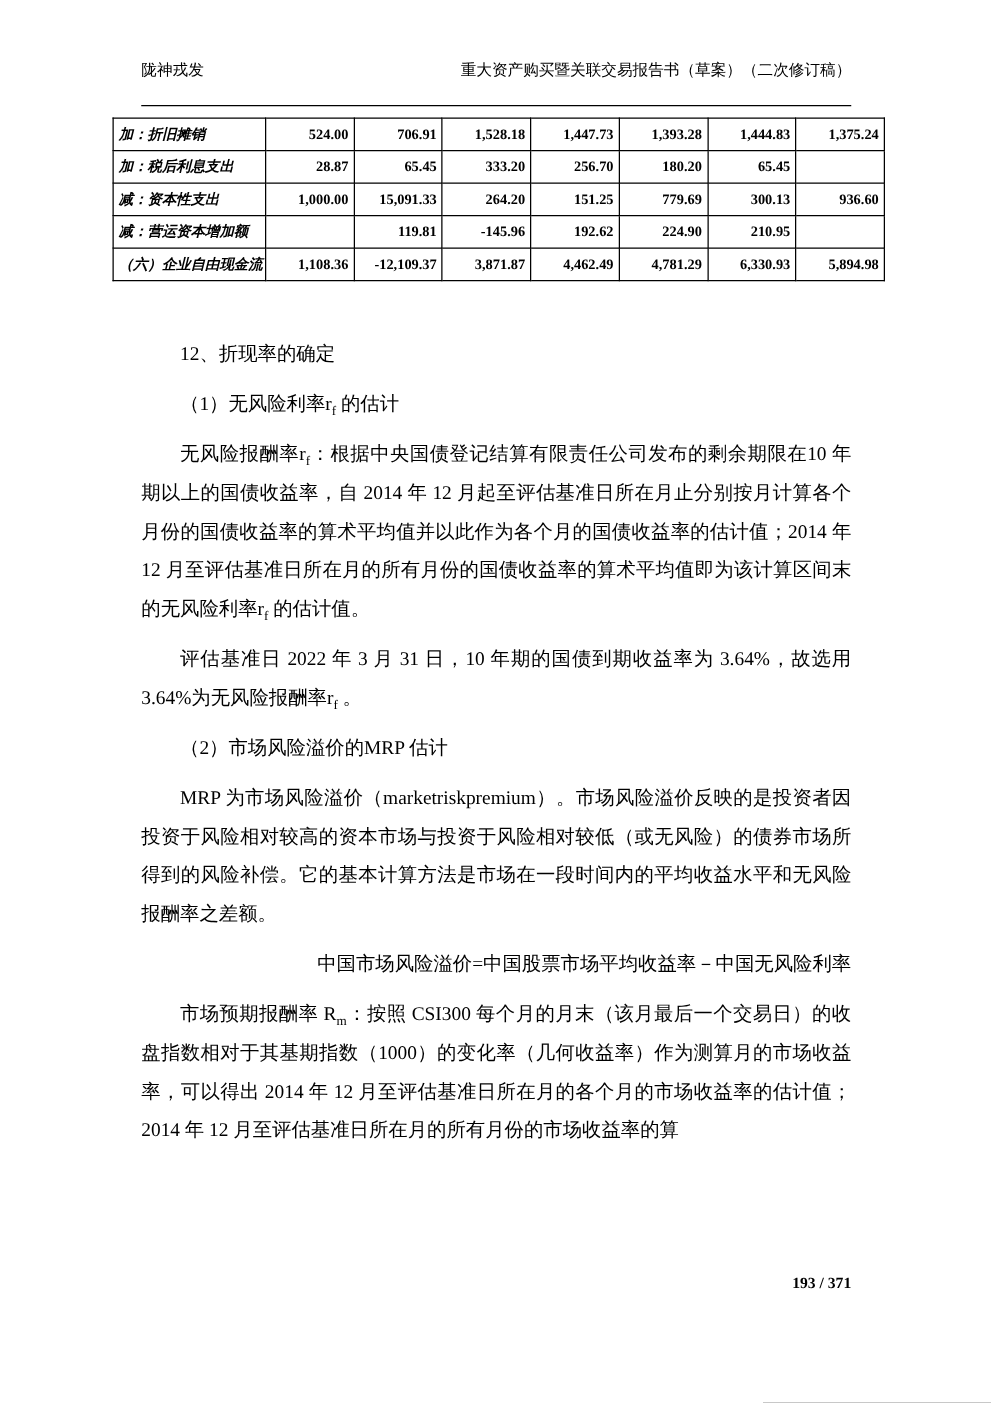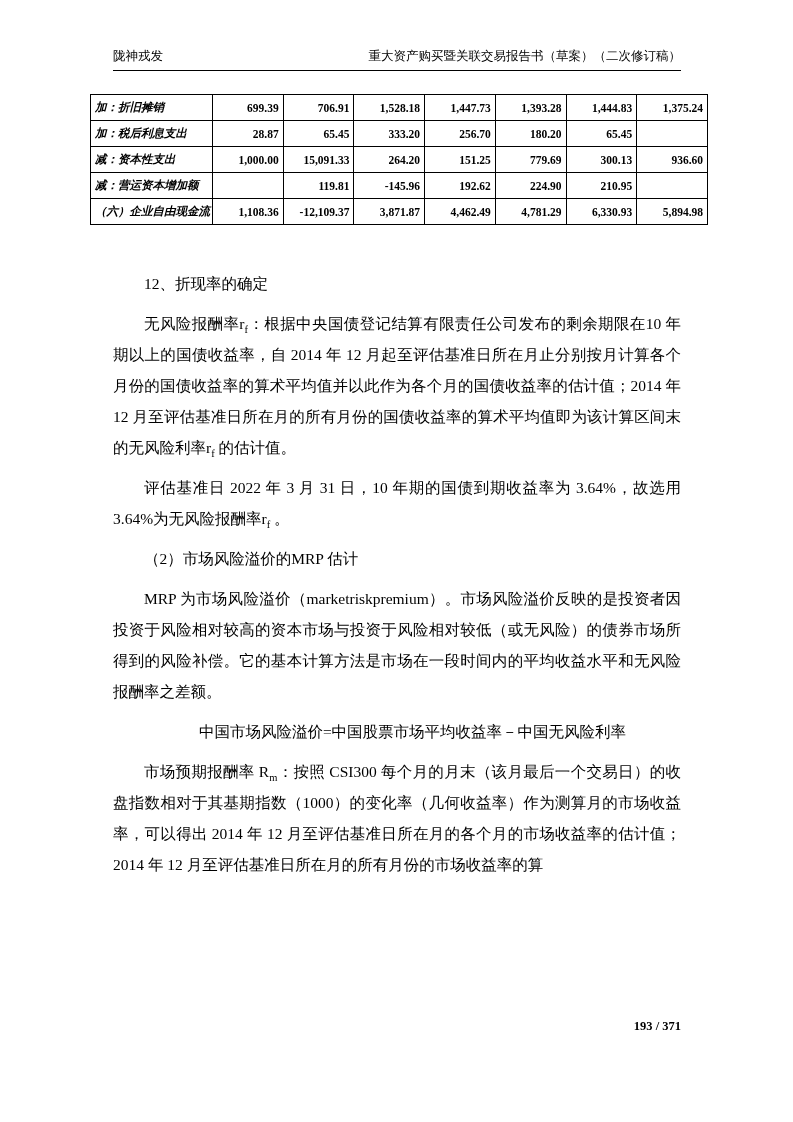--- a/index.html
+++ b/index.html
@@ -5,21 +5,21 @@
   html,body{margin:0;padding:0;background:#9e9e9e;}
   .page{
     width:793px;height:1122px;background:#ffffff;position:relative;
     margin:0 auto;overflow:hidden;box-sizing:border-box;color:#000;
     font-family:"Liberation Serif","DejaVu Serif",serif;
   }
   
   .header{
     position:absolute;top:48px;left:113px;right:112px;
     display:flex;justify-content:space-between;align-items:flex-end;
-    border-bottom:1px solid #000;padding-bottom:5px;
+    border-bottom:1px solid #000;padding-bottom:19px;
     font-size:12.5px;
   }
   .header .left{white-space:nowrap;}
   .header .right{white-space:nowrap;}
   
   .table-wrap{position:absolute;top:94px;left:90px;right:85px;}
   table.fin{width:100%;border-collapse:collapse;table-layout:fixed;}
   table.fin td{
     border:1px solid #000;
     font-size:11.5px;font-weight:700;
@@ -36,21 +36,21 @@
     text-align:right;
     font-family:"Liberation Serif","DejaVu Serif",serif;
   }
   
   .body-text{
     position:absolute;top:250px;left:113px;right:112px;
     font-size:15.5px;line-height:31px;text-align:justify;
   }
   .body-text p{margin:9px 0;text-indent:2em;}
   .body-text p.heading{text-align:left;}
-  .body-text p.formula{text-align:center;}
+  .body-text p.formula{text-align:right;}
   sub{font-size:10.5px;line-height:0;}
   
   .footer{
     position:absolute;bottom:88px;right:112px;
     font-size:12.5px;font-weight:700;
   }
 </style>
 </head>
 <body>
 
@@ -69,21 +69,21 @@
           <col>
           <col>
           <col>
           <col>
           <col>
           <col>
       </colgroup>
       <tbody>
         <tr>
           <td class="lbl">加：折旧摊销</td>
-          <td class="num">699.39</td>
+          <td class="num">524.00</td>
           <td class="num">706.91</td>
           <td class="num">1,528.18</td>
           <td class="num">1,447.73</td>
           <td class="num">1,393.28</td>
           <td class="num">1,444.83</td>
           <td class="num">1,375.24</td>
         </tr>
         <tr>
           <td class="lbl">加：税后利息支出</td>
           <td class="num">28.87</td>
@@ -124,20 +124,21 @@
           <td class="num">6,330.93</td>
           <td class="num">5,894.98</td>
         </tr>
       </tbody>
     </table>
   </div>
 
   <div class="body-text">
     <p class="heading" style="margin-top:18px">12、折现率的确定</p>
 
+    <p class="heading"><span>（1）无风险利率r</span><sub>f</sub><span> 的估计</span></p>
 
     <p><span>无风险报酬率r</span><sub>f</sub><span>：根据中央国债登记结算有限责任公司发布的剩余期限在10 年期以上的国债收益率，自 2014 年 12 月起至评估基准日所在月止分别按月计算各个月份的国债收益率的算术平均值并以此作为各个月的国债收益率的估计值；2014 年 12 月至评估基准日所在月的所有月份的国债收益率的算术平均值即为该计算区间末的无风险利率r</span><sub>f</sub><span> 的估计值。</span></p>
 
     <p><span>评估基准日 2022 年 3 月 31 日，10 年期的国债到期收益率为 3.64%，故选用 3.64%为无风险报酬率r</span><sub>f</sub><span> 。</span></p>
 
     <p class="heading">（2）市场风险溢价的MRP 估计</p>
 
     <p>MRP 为市场风险溢价（marketriskpremium）。市场风险溢价反映的是投资者因投资于风险相对较高的资本市场与投资于风险相对较低（或无风险）的债券市场所得到的风险补偿。它的基本计算方法是市场在一段时间内的平均收益水平和无风险报酬率之差额。</p>
 
 

